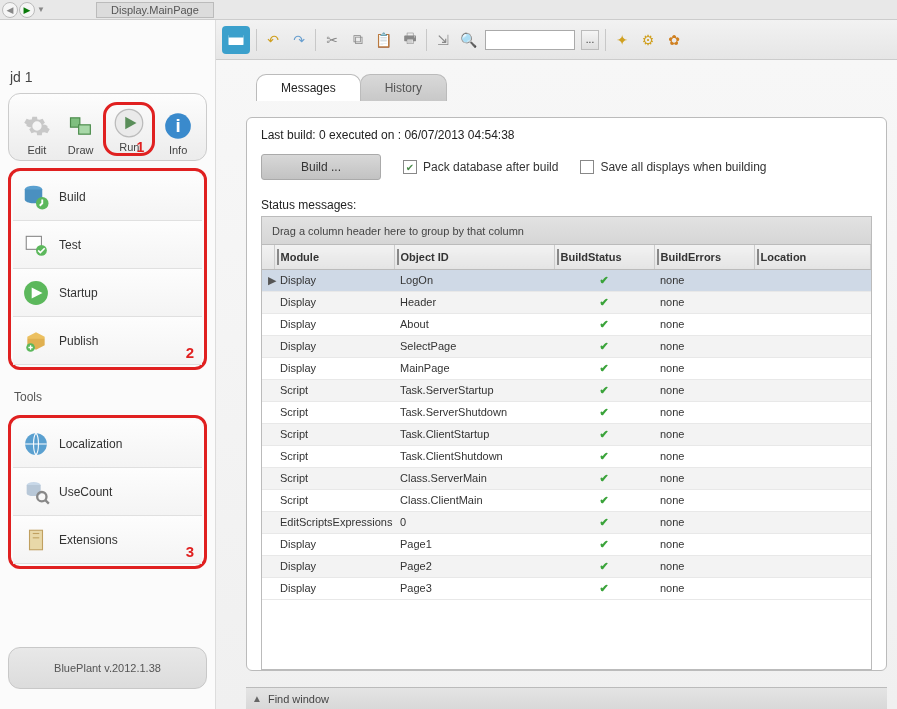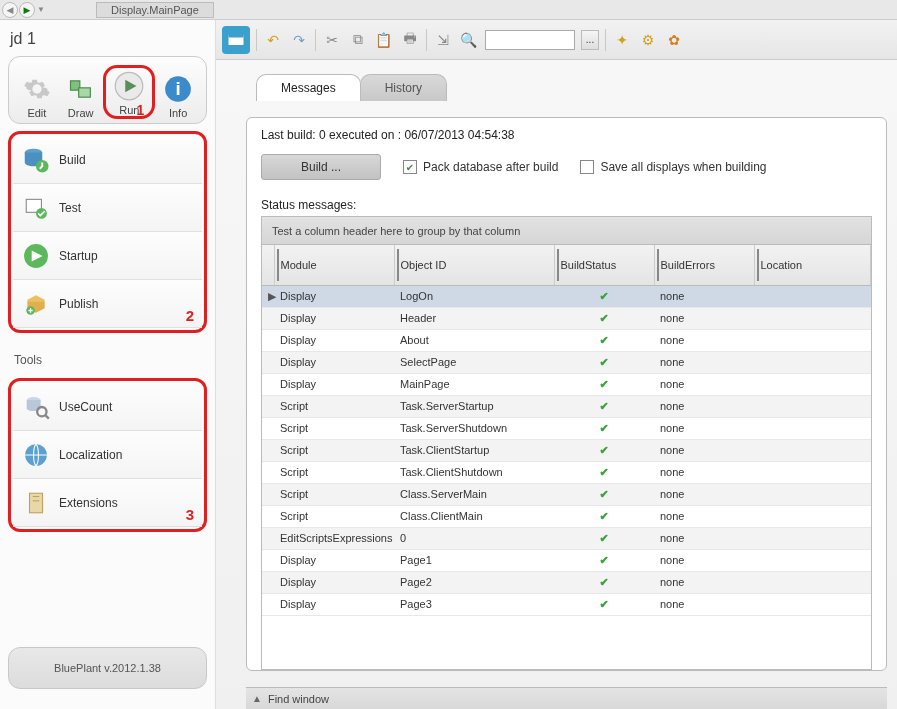--- a/index.html
+++ b/index.html
@@ -12,21 +12,21 @@
 .nav-circle.active { color: #0a7a0a; }
 .nav-dd { width: 10px; height: 18px; display: flex; align-items: center; justify-content: center; color: #888; font-size: 8px; }
 .tab-label { margin-left: 50px; background: #dcdcdc; border: 1px solid #bbb; padding: 1px 14px; font-size: 11px; color: #555; }
 
 
 .layout { display: flex; height: 689px; }
 .sidebar { width: 216px; background: #fbfbfb; border-right: 1px solid #ddd; padding: 6px 8px 0 8px; display: flex; flex-direction: column; }
 .main { flex: 1; display: flex; flex-direction: column; background: #f7f7f7; }
 
 
-.proj-title { font-size: 16px; color: #444; padding: 4px 2px 8px 2px; }
+.proj-title { font-size: 14px; color: #444; padding: 4px 2px 8px 2px; margin-top: 39px; }
 
 
 .card { background: linear-gradient(#fdfdfd,#ececec); border: 1px solid #ccc; border-radius: 12px; padding: 8px 6px 4px 6px; }
 .btnrow { display: flex; justify-content: space-around; align-items: flex-end; }
 .tool { display: flex; flex-direction: column; align-items: center; width: 42px; cursor: default; }
 .tool .ico { width: 32px; height: 32px; border-radius: 4px; display: flex; align-items: center; justify-content: center; }
 .tool .lbl { font-size: 11px; color: #444; margin-top: 2px; }
 .gear { color: #bbb; }
 .draw { color: #6da96d; }
 .run-ico { color: #5a8e5a; }
@@ -66,21 +66,21 @@
 .lastbuild { font-size: 12px; color: #222; margin-bottom: 12px; }
 .buildrow { display: flex; align-items: center; gap: 22px; margin-bottom: 18px; }
 .buildbtn { width: 120px; height: 26px; background: linear-gradient(#d8d8d8,#c2c2c2); border: 1px solid #aaa; border-radius: 3px; text-align: center; line-height: 24px; font-size: 12px; color: #333; }
 .chk { display: flex; align-items: center; gap: 6px; font-size: 12px; color: #333; }
 .chkbox { width: 14px; height: 14px; border: 1px solid #888; background: #fff; display: flex; align-items: center; justify-content: center; font-size: 10px; color: #4a8a4a; }
 
 .statuslbl { font-size: 12px; color: #222; margin-bottom: 4px; }
 .tablewrap { flex: 1; border: 1px solid #bbb; overflow: hidden; display: flex; flex-direction: column; }
 .groupbar { height: 28px; background: linear-gradient(#e2e2e2,#d6d6d6); border-bottom: 1px solid #bbb; padding: 0 10px; display: flex; align-items: center; font-size: 11px; color: #444; }
 table { border-collapse: collapse; width: 100%; table-layout: fixed; }
-thead th { text-align: left; font-weight: normal; font-size: 11px; color: #333; background: linear-gradient(#f2f2f2,#e4e4e4); border-bottom: 1px solid #bbb; border-right: 1px solid #ccc; padding: 0 6px; height: 40px; position: relative; }
+thead th { text-align: left; font-weight: bold; font-size: 11px; color: #333; background: linear-gradient(#f2f2f2,#e4e4e4); border-bottom: 1px solid #bbb; border-right: 1px solid #ccc; padding: 0 6px; height: 24px; position: relative; }
 thead th .bar { position: absolute; left: 2px; top: 4px; bottom: 4px; width: 2px; background: #888; }
 tbody td { font-size: 11px; color: #333; border-bottom: 1px solid #e8e8e8; padding: 3px 6px; height: 22px; }
 tbody tr:nth-child(even) { background: #f3f3f3; }
 tbody tr.selected { background: #cfd9e6; }
 .rowptr { width: 10px; text-align: center; color: #555; }
 .check { color: #3aa33a; font-weight: bold; text-align: center; display: inline-block; width: 100%; }
 
 
 .findbar { height: 22px; background: linear-gradient(#e4e4e4,#d8d8d8); border-top: 1px solid #bbb; display: flex; align-items: center; padding: 0 6px; gap: 6px; font-size: 11px; color: #444; }
 .findbar .arrow { color: #666; font-size: 10px; }
@@ -188,37 +188,37 @@
         <div class="ni-lbl">Publish</div>
       </div>
       <div class="num">2</div>
     </div>
 
     <div class="section-label">Tools</div>
 
     <div class="navcard">
       <div class="nav-item">
         <div class="ni-ico">
+          <svg width="26" height="26" viewBox="0 0 24 24">
+              <circle cx="12" cy="12" r="10" fill="#5aa0d0"></circle>
+              <path d="M2 12h20M12 2c3 3 3 17 0 20M12 2c-3 3-3 17 0 20" stroke="#fff" stroke-width="1" fill="none"></path>
+            </svg>
+        </div>
+        <div class="ni-lbl">Localization</div>
+      </div>
+      <div class="nav-item">
+        <div class="ni-ico">
           <svg width="28" height="28" viewBox="0 0 24 24">
               <ellipse cx="10" cy="6" rx="6" ry="2.5" fill="#c8d8e8"></ellipse>
               <path d="M4 6v7c0 1.4 2.7 2.5 6 2.5s6-1.1 6-2.5V6" fill="#b8c8d8"></path>
               <circle cx="17" cy="16" r="4" fill="none" stroke="#888" stroke-width="2"></circle>
               <line x1="20" y1="19" x2="23" y2="22" stroke="#888" stroke-width="2"></line>
             </svg>
         </div>
         <div class="ni-lbl">UseCount</div>
-      </div>
-      <div class="nav-item">
-        <div class="ni-ico">
-          <svg width="26" height="26" viewBox="0 0 24 24">
-              <circle cx="12" cy="12" r="10" fill="#5aa0d0"></circle>
-              <path d="M2 12h20M12 2c3 3 3 17 0 20M12 2c-3 3-3 17 0 20" stroke="#fff" stroke-width="1" fill="none"></path>
-            </svg>
-        </div>
-        <div class="ni-lbl">Localization</div>
       </div>
       <div class="nav-item">
         <div class="ni-ico">
           <svg width="26" height="26" viewBox="0 0 24 24">
               <rect x="6" y="3" width="12" height="18" fill="#e8d8a8" stroke="#c0a060"></rect>
               <line x1="9" y1="6" x2="15" y2="6" stroke="#c0a060"></line>
               <line x1="9" y1="10" x2="15" y2="10" stroke="#c0a060"></line>
             </svg>
         </div>
         <div class="ni-lbl">Extensions</div>
@@ -269,21 +269,21 @@
             <div class="chkbox">✔</div>
             <span>Pack database after build</span>
           </div>
           <div class="chk">
             <div class="chkbox"></div>
             <span>Save all displays when building</span>
           </div>
         </div>
         <div class="statuslbl">Status messages:</div>
         <div class="tablewrap">
-          <div class="groupbar">Test a column header here to group by that column</div>
+          <div class="groupbar">Drag a column header here to group by that column</div>
           <table>
             <colgroup>
               <col style="width:12px">
                 <col style="width:120px">
                 <col style="width:160px">
                 <col style="width:100px">
                 <col style="width:100px">
                 <col>
             </colgroup>
             <thead>

